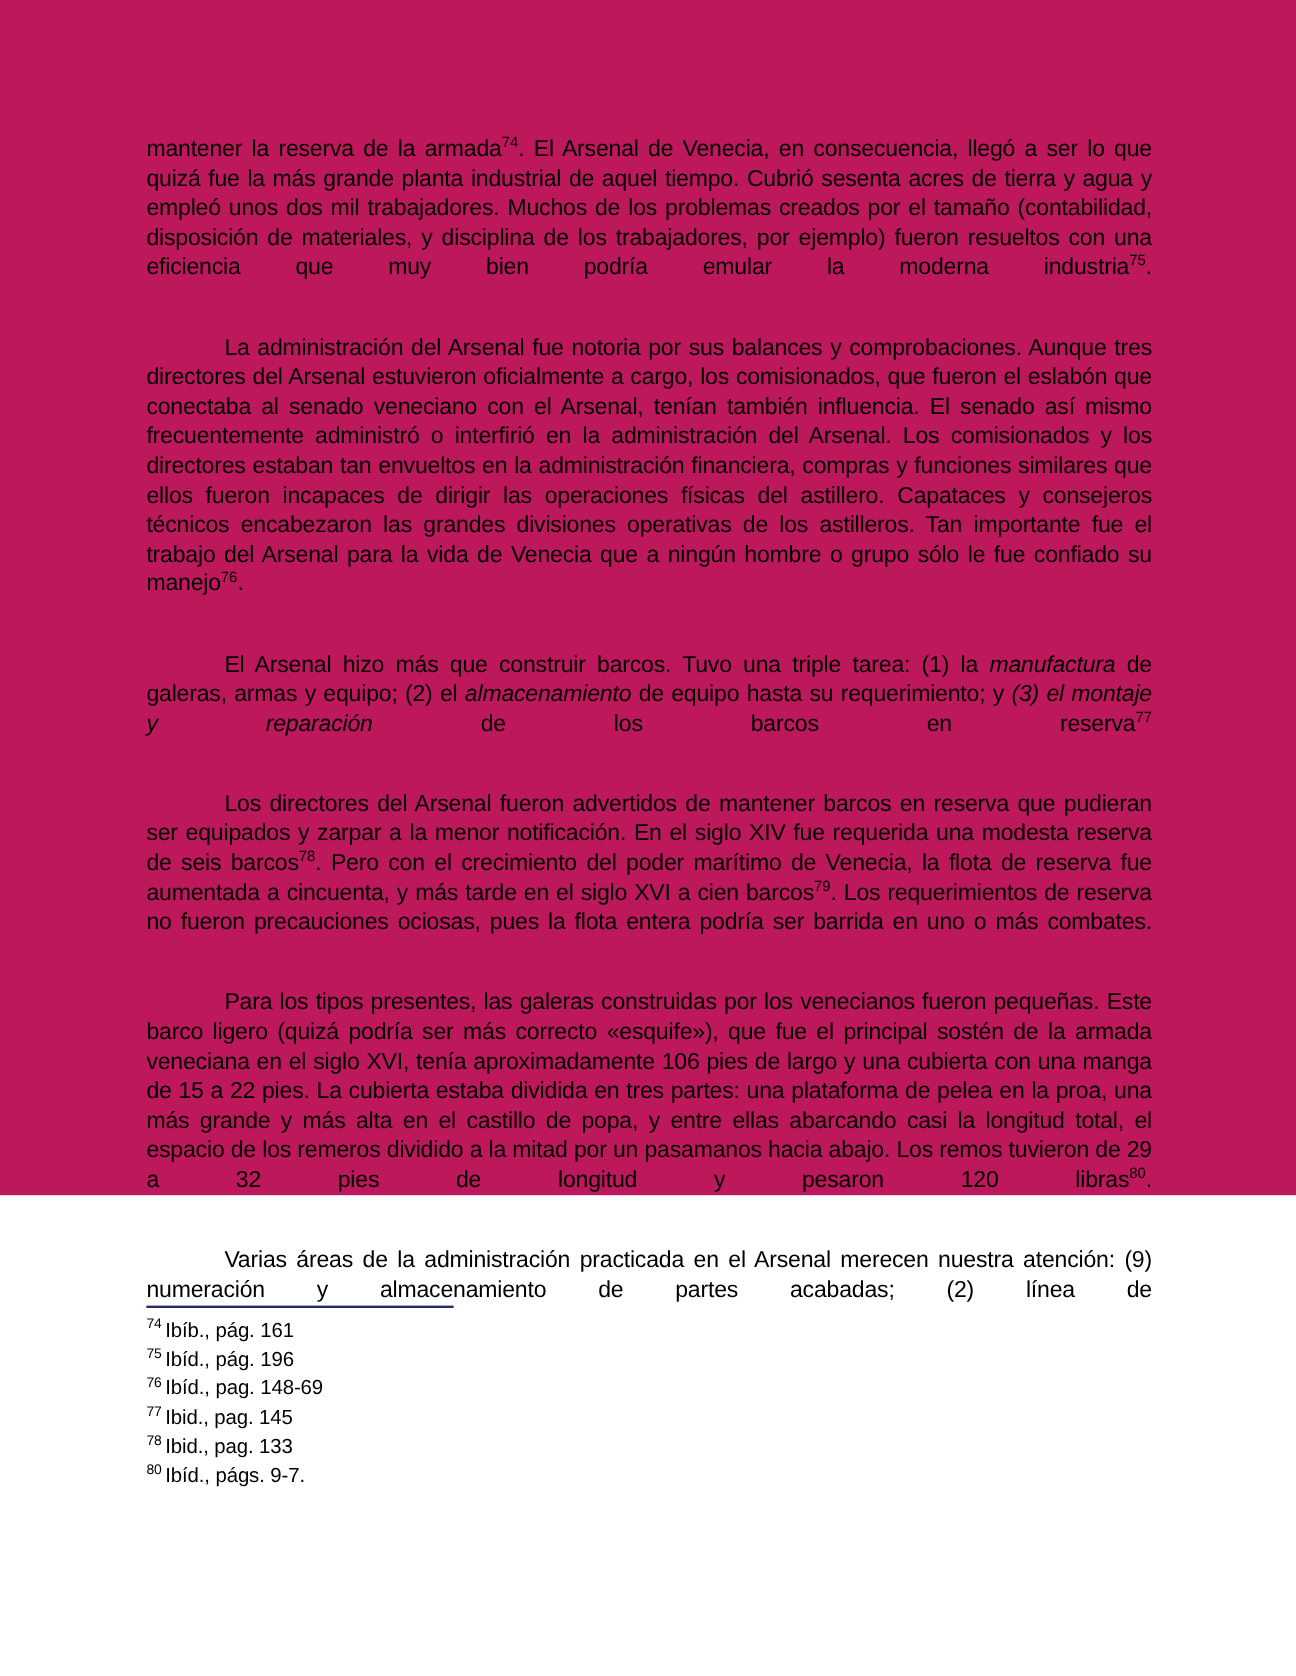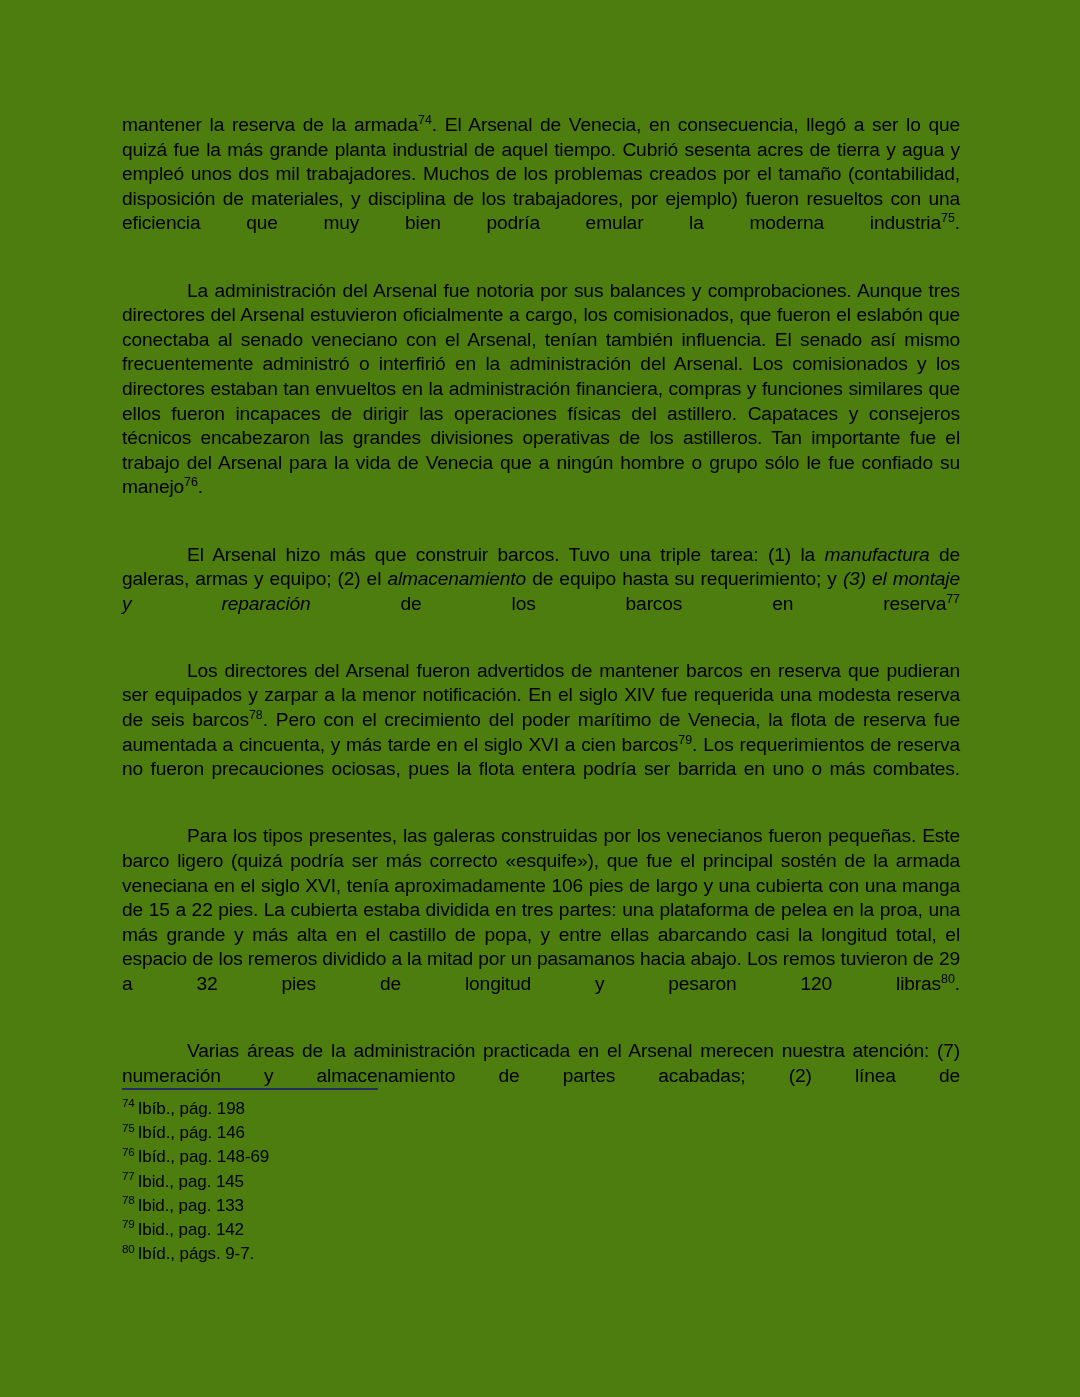--- a/index.html
+++ b/index.html
@@ -15,22 +15,22 @@
     font-family: "Liberation Sans", "DejaVu Sans", sans-serif;
     color: #000000;
     overflow: hidden;
   }
 
   .page {
     position: absolute;
     left: 0;
     top: 0;
     width: 1080px;
-    height: 1397px;
-    background: #4d7c0f;
+    height: 996px;
+    background: #be185d;
   }
 
   .content {
     position: absolute;
     left: 122px;
     top: 113px;
     width: 838px;
   }
 
   p.body-para {
@@ -110,30 +110,29 @@
 
 <div class="page">
 
   <div class="content">
     <div id="paragraphs-container">
         <p class="body-para no-indent"><span>mantener la reserva de la armada</span><sup class="fn-ref">74</sup><span>. El Arsenal de Venecia, en consecuencia, llegó a ser lo que quizá fue la más grande planta industrial de aquel tiempo. Cubrió sesenta acres de tierra y agua y empleó unos dos mil trabajadores. Muchos de los problemas creados por el tamaño (contabilidad, disposición de materiales, y disciplina de los trabajadores, por ejemplo) fueron resueltos con una eficiencia que muy bien podría emular la moderna industria</span><sup class="fn-ref">75</sup><span>.</span></p>
         <p class="body-para indent"><span>La administración del Arsenal fue notoria por sus balances y comprobaciones. Aunque tres directores del Arsenal estuvieron oficialmente a cargo, los comisionados, que fueron el eslabón que conectaba al senado veneciano con el Arsenal, tenían también influencia. El senado así mismo frecuentemente administró o interfirió en la administración del Arsenal. Los comisionados y los directores estaban tan envueltos en la administración financiera, compras y funciones similares que ellos fueron incapaces de dirigir las operaciones físicas del astillero. Capataces y consejeros técnicos encabezaron las grandes divisiones operativas de los astilleros. Tan importante fue el trabajo del Arsenal para la vida de Venecia que a ningún hombre o grupo sólo le fue confiado su manejo</span><sup class="fn-ref">76</sup><span>.</span></p>
         <p class="body-para indent"><span>El Arsenal hizo más que construir barcos. Tuvo una triple tarea: (1) la </span><em class="ital">manufactura</em><span> de galeras, armas y equipo; (2) el </span><em class="ital">almacenamiento</em><span> de equipo hasta su requerimiento; y </span><em class="ital">(3) el montaje y reparación</em><span> de los barcos en reserva</span><sup class="fn-ref">77</sup></p>
         <p class="body-para indent"><span>Los directores del Arsenal fueron advertidos de mantener barcos en reserva que pudieran ser equipados y zarpar a la menor notificación. En el siglo XIV fue requerida una modesta reserva de seis barcos</span><sup class="fn-ref">78</sup><span>. Pero con el crecimiento del poder marítimo de Venecia, la flota de reserva fue aumentada a cincuenta, y más tarde en el siglo XVI a cien barcos</span><sup class="fn-ref">79</sup><span>. Los requerimientos de reserva no fueron precauciones ociosas, pues la flota entera podría ser barrida en uno o más combates.</span></p>
         <p class="body-para indent"><span>Para los tipos presentes, las galeras construidas por los venecianos fueron pequeñas. Este barco ligero (quizá podría ser más correcto «esquife»), que fue el principal sostén de la armada veneciana en el siglo XVI, tenía aproximadamente 106 pies de largo y una cubierta con una manga de 15 a 22 pies. La cubierta estaba dividida en tres partes: una plataforma de pelea en la proa, una más grande y más alta en el castillo de popa, y entre ellas abarcando casi la longitud total, el espacio de los remeros dividido a la mitad por un pasamanos hacia abajo. Los remos tuvieron de 29 a 32 pies de longitud y pesaron 120 libras</span><sup class="fn-ref">80</sup><span>.</span></p>
-        <p class="body-para indent"><span>Varias áreas de la administración practicada en el Arsenal merecen nuestra atención: (7) numeración y almacenamiento de partes acabadas; (2) línea de</span></p>
+        <p class="body-para indent"><span>Varias áreas de la administración practicada en el Arsenal merecen nuestra atención: (9) numeración y almacenamiento de partes acabadas; (2) línea de</span></p>
       </div>
   </div>
 
   <div class="footnote-area">
     <div class="footnote-rule"></div>
     <ol class="footnotes" id="footnotes-container">
-        <li class="footnote-item"><span class="fn-num">74</span><span class="fn-text">Ibíb., pág. 198</span></li>
-        <li class="footnote-item"><span class="fn-num">75</span><span class="fn-text">Ibíd., pág. 146</span></li>
+        <li class="footnote-item"><span class="fn-num">74</span><span class="fn-text">Ibíb., pág. 161</span></li>
+        <li class="footnote-item"><span class="fn-num">75</span><span class="fn-text">Ibíd., pág. 196</span></li>
         <li class="footnote-item"><span class="fn-num">76</span><span class="fn-text">Ibíd., pag. 148-69</span></li>
         <li class="footnote-item"><span class="fn-num">77</span><span class="fn-text">Ibid., pag. 145</span></li>
         <li class="footnote-item"><span class="fn-num">78</span><span class="fn-text">Ibid., pag. 133</span></li>
-        <li class="footnote-item"><span class="fn-num">79</span><span class="fn-text">Ibid., pag. 142</span></li>
         <li class="footnote-item"><span class="fn-num">80</span><span class="fn-text">Ibíd., págs. 9-7.</span></li>
       </ol>
   </div>
 
 </div>
 
 </body></html>

